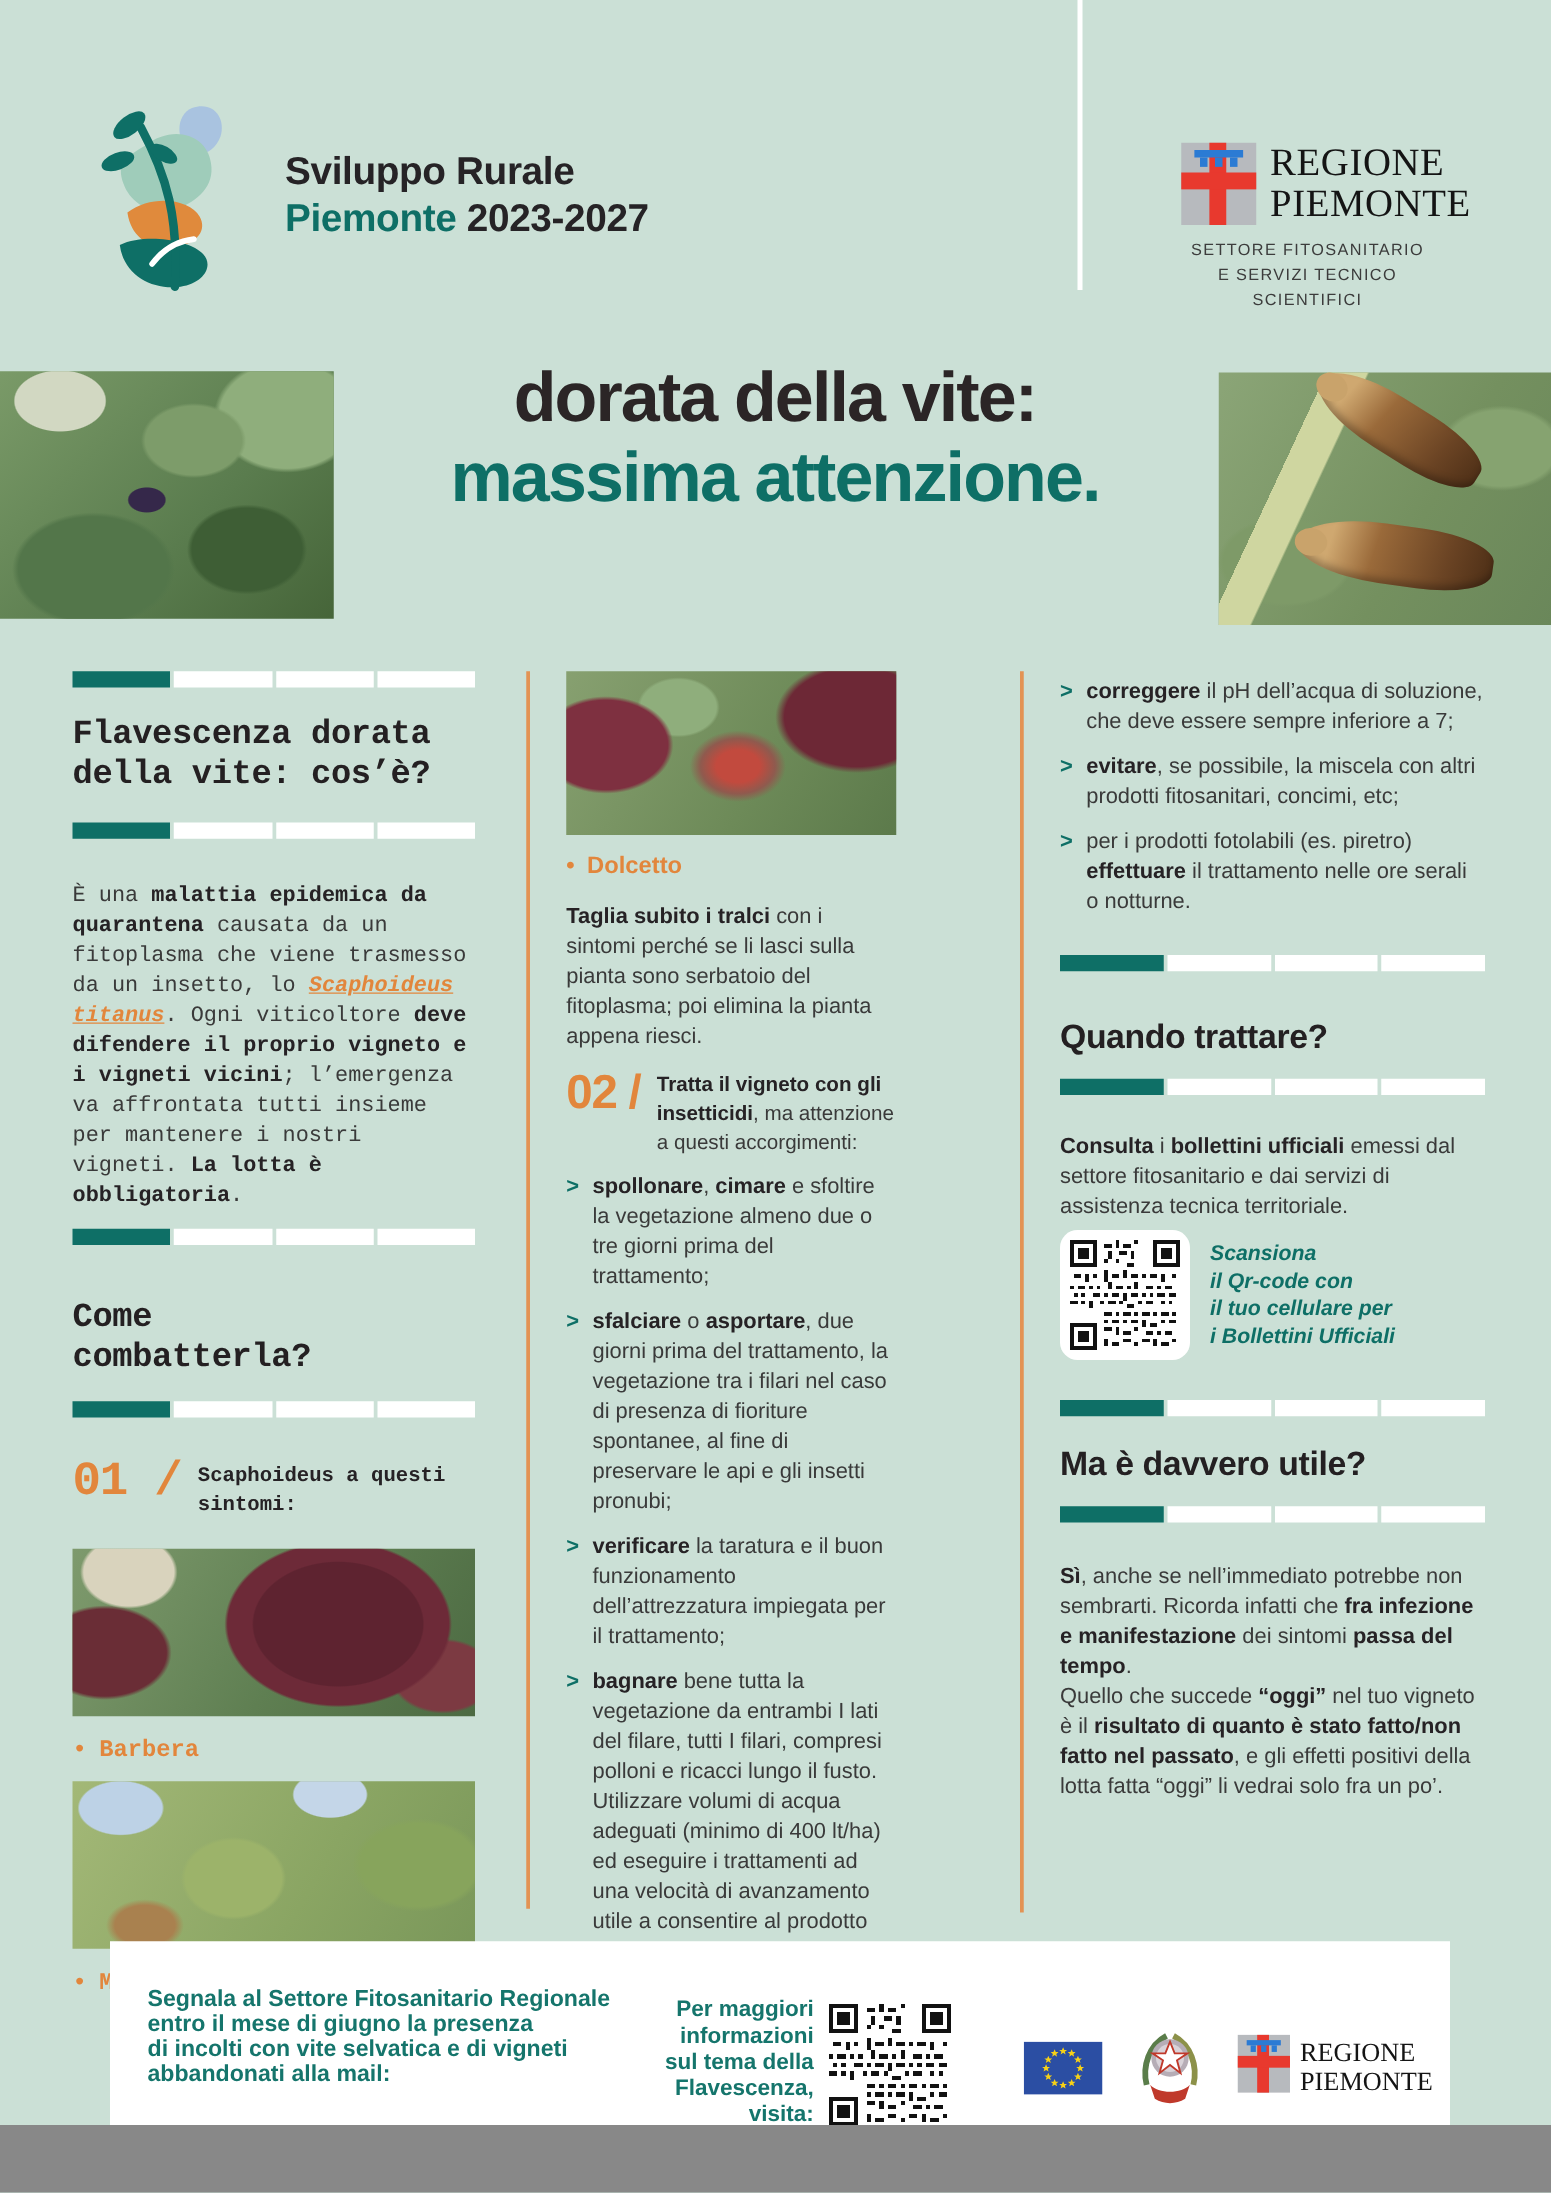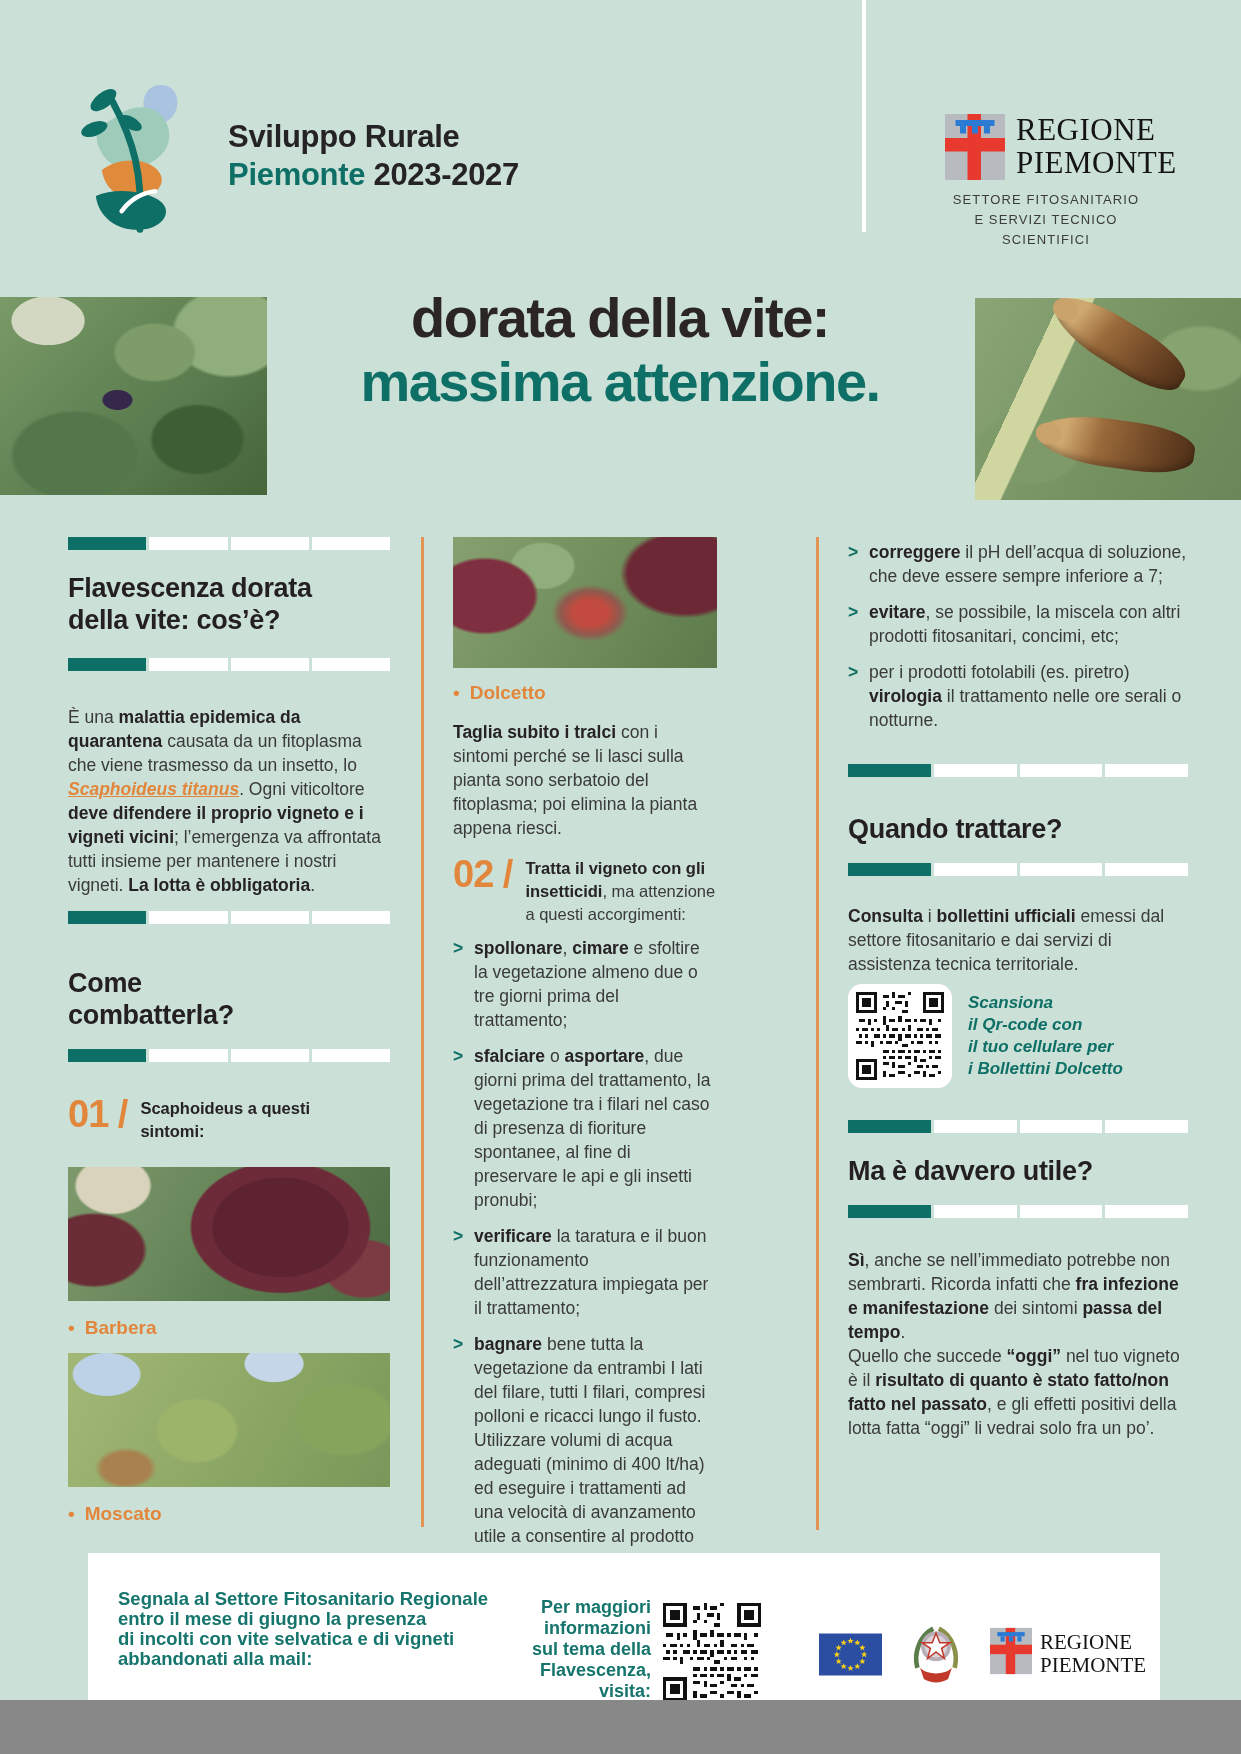--- a/index.html
+++ b/index.html
@@ -41,21 +41,21 @@
     box-shadow:inset 0 -4px 6px rgba(0,0,0,.25);}
   .bug1{left:70px;top:22px;width:148px;height:46px;transform:rotate(32deg);}
   .bug2{left:62px;top:122px;width:158px;height:48px;transform:rotate(8deg);}
   .bug:after{content:"";position:absolute;left:-2px;top:12px;width:26px;height:22px;border-radius:50%;
     background:#c9a36b;}
   .title{position:absolute;left:270px;top:286px;width:700px;text-align:center;
          font-weight:800;font-size:56px;line-height:64px;letter-spacing:-1.5px;color:#2b2526;}
   .title .t3{color:var(--teal);text-align:center;}
   
   .col{position:absolute;top:537px;}
-  .col1{left:68px;width:322px;}
+  .col1{left:58px;width:322px;font-family:Liberation Mono, monospace;}
   .col2{left:453px;width:264px;}
   .col3{left:848px;width:340px;}
   .vline{position:absolute;top:537px;width:3px;background:#e39354;}
   .vl1{left:421px;height:990px;}
   .vl2{left:816px;height:993px;}
   .bar{display:flex;gap:3px;height:13px;}
   .bar i{flex:1;background:#fff;}
   .bar i:first-child{background:var(--teal);}
   .h{font-size:27px;line-height:32px;font-weight:800;color:#242022;letter-spacing:-.3px;
      white-space:pre-line;margin:0;}
@@ -247,21 +247,21 @@
       <p class="bl"><span class="ar">&gt;</span><b>sfalciare</b><span> o </span><b>asportare</b><span>, due giorni prima del trattamento, la vegetazione tra i filari nel caso di presenza di fioriture spontanee, al fine di preservare le api e gli insetti pronubi;</span></p>
       <p class="bl"><span class="ar">&gt;</span><b>verificare</b><span> la taratura e il buon funzionamento dell’attrezzatura impiegata per il trattamento;</span><b></b><span></span></p>
       <p class="bl"><span class="ar">&gt;</span><b>bagnare</b><span> bene tutta la vegetazione da entrambi I lati del filare, tutti I filari, compresi polloni e ricacci lungo il fusto. Utilizzare volumi di acqua adeguati (minimo di 400 lt/ha) ed eseguire i trattamenti ad una velocità di avanzamento utile a consentire al prodotto utilizzato di raggiungere la pagina inferiore delle foglie;</span><b></b><span></span></p>
       <p class="bl"><span class="ar">&gt;</span><b>rispettare</b><span> tutte le prescrizioni d’uso riportate nell’etichetta del prodotto fitosanitario utilizzato;</span><b></b><span></span></p>
     </div>
   </div>
 
   <div class="col col3">
     <p class="bl" style="margin-top:3px"><span class="ar">&gt;</span><b>correggere</b><span> il pH dell’acqua di soluzione, che deve essere sempre inferiore a 7;</span><b></b><span></span></p>
     <p class="bl"><span class="ar">&gt;</span><b>evitare</b><span>, se possibile, la miscela con altri prodotti fitosanitari, concimi, etc;</span><b></b><span></span></p>
-    <p class="bl"><span class="ar">&gt;</span><b></b><span>per i prodotti fotolabili (es. piretro) </span><b>virologia</b><span> il trattamento nelle ore serali o notturne.</span></p>
+    <p class="bl"><span class="ar">&gt;</span><b></b><span>per i prodotti fotolabili (es. piretro) </span><b>effettuare</b><span> il trattamento nelle ore serali o notturne.</span></p>
     <div class="bar" style="margin-top:32px">
         <i></i>
         <i></i>
         <i></i>
         <i></i>
       </div>
     <p class="h" style="margin:36px 0 18px">Quando trattare?</p>
     <div class="bar">
         <i></i>
         <i></i>
@@ -271,21 +271,21 @@
     <p class="t" style="margin:28px 0 0"><b>Consulta</b><span> i </span><b>bollettini ufficiali</b><span> emessi dal settore fitosanitario e dai servizi di assistenza tecnica territoriale.</span></p>
     <div class="qrrow" style="margin-top:8px">
       <div class="qrbox">
         <svg viewBox="0 0 29 29" shape-rendering="crispEdges">
             <use href="#qrall"></use>
           </svg>
       </div>
       <div class="qrcap">Scansiona
 il Qr-code con
 il tuo cellulare per
-i Bollettini Dolcetto</div>
+i Bollettini Ufficiali</div>
     </div>
     <div class="bar" style="margin-top:32px">
         <i></i>
         <i></i>
         <i></i>
         <i></i>
       </div>
     <p class="h" style="margin:22px 0 18px">Ma è davvero utile?</p>
     <div class="bar">
         <i></i>

